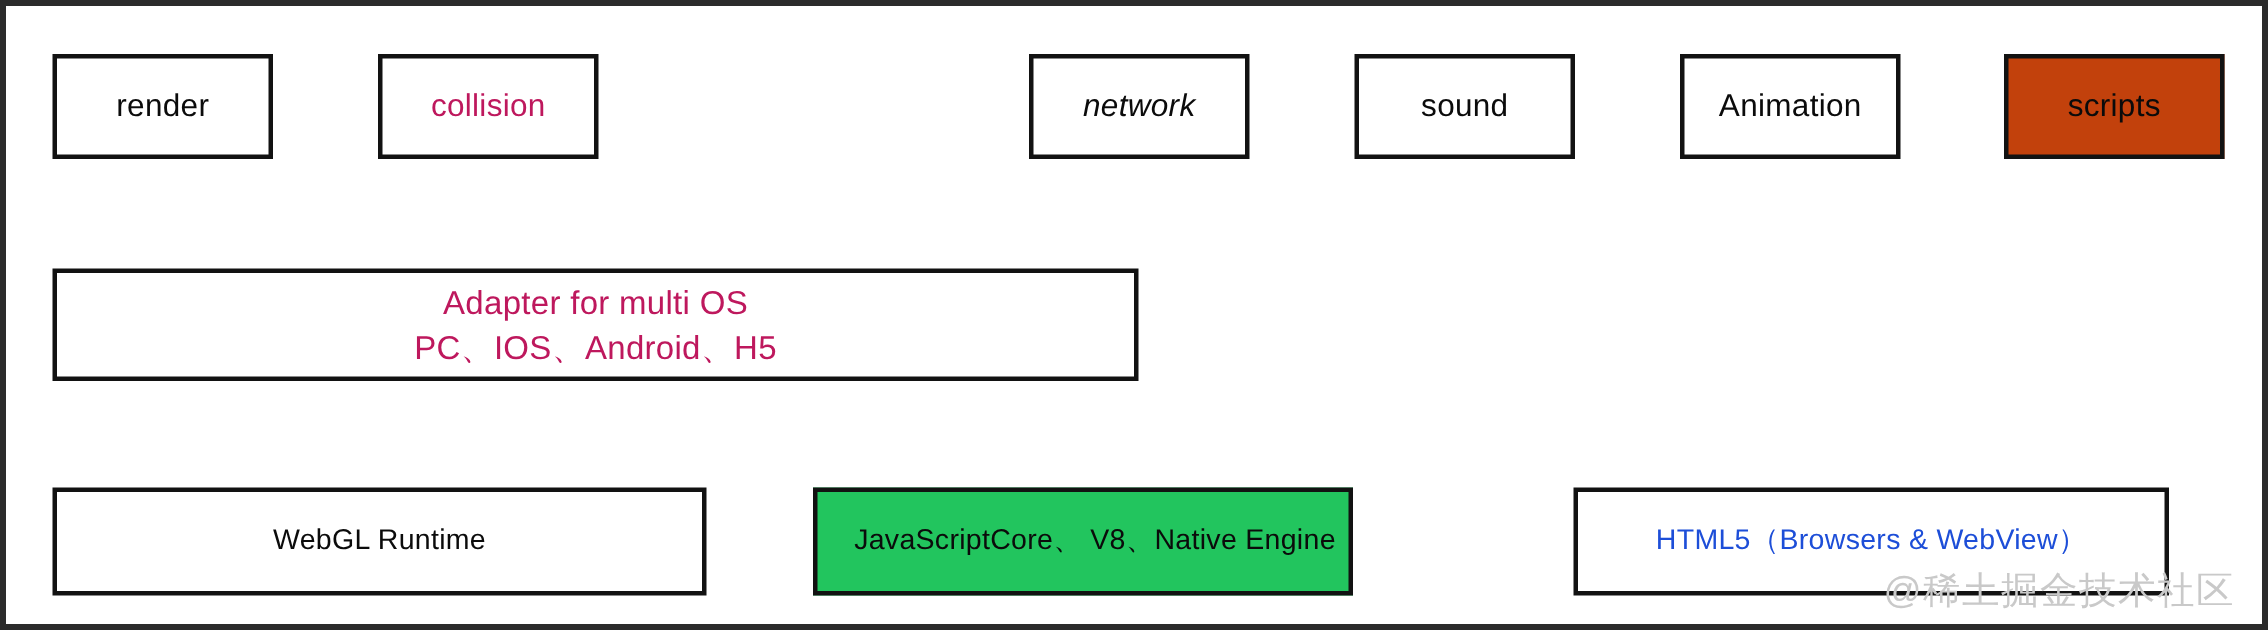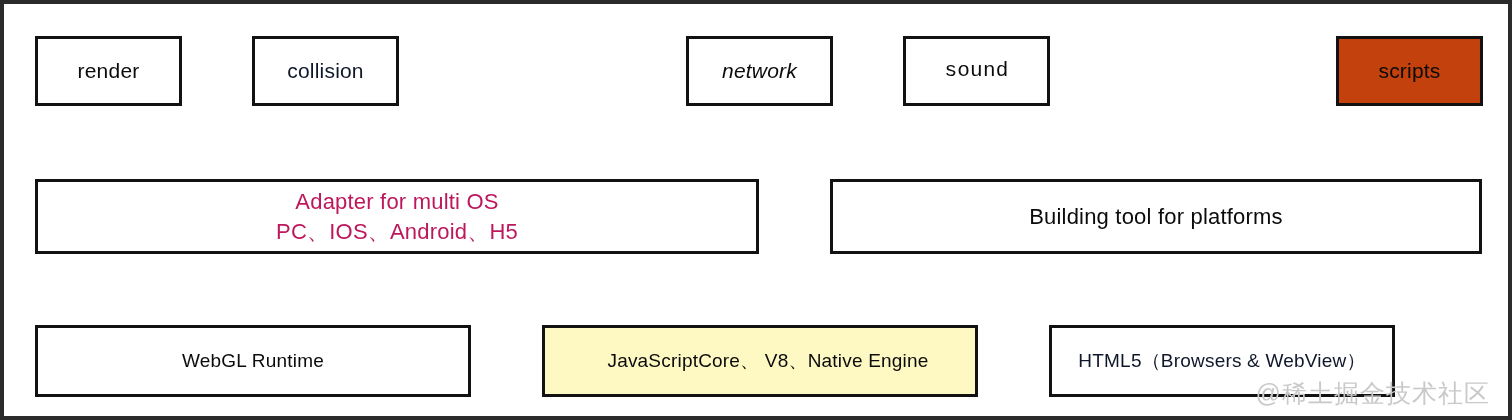--- a/index.html
+++ b/index.html
@@ -53,25 +53,25 @@
     white-space: nowrap;
     user-select: none;
   }
 </style>
 </head>
 <body>
 
 <div id="diagram-root" style="border-color: rgb(43, 43, 43);">
   <div class="canvas" id="canvas">
       <div class="node tier-component" style="left: 31px; top: 32px; width: 147px; height: 70px; border-color: rgb(18, 18, 18); background: rgb(255, 255, 255); color: rgb(11, 11, 11);"><span class="node-label">render</span></div>
-      <div class="node tier-component" style="left: 248px; top: 32px; width: 147px; height: 70px; border-color: rgb(18, 18, 18); background: rgb(255, 255, 255); color: #0f172a;"><span class="node-label">collision</span></div>
+      <div class="node tier-component" style="left: 248px; top: 32px; width: 147px; height: 70px; border-color: rgb(18, 18, 18); background: rgb(255, 255, 255); color: #be185d;"><span class="node-label">collision</span></div>
       <div class="node tier-component" style="left: 682px; top: 32px; width: 147px; height: 70px; border-color: rgb(18, 18, 18); background: rgb(255, 255, 255); color: rgb(11, 11, 11); font-style: italic;"><span class="node-label">network</span></div>
-      <div class="node tier-component" style="left: 899px; top: 32px; width: 147px; height: 70px; border-color: rgb(18, 18, 18); background: rgb(255, 255, 255); color: rgb(11, 11, 11); font-family: Liberation Mono, monospace;"><span class="node-label">sound</span></div>
+      <div class="node tier-component" style="left: 899px; top: 32px; width: 147px; height: 70px; border-color: rgb(18, 18, 18); background: rgb(255, 255, 255); color: rgb(11, 11, 11);"><span class="node-label">sound</span></div>
+      <div class="node tier-component" style="left: 1116px; top: 32px; width: 147px; height: 70px; border-color: rgb(18, 18, 18); background: rgb(255, 255, 255); color: rgb(11, 11, 11);"><span class="node-label">Animation</span></div>
       <div class="node tier-component" style="left: 1332px; top: 32px; width: 147px; height: 70px; border-color: rgb(18, 18, 18); background: #c2410c; color: rgb(11, 11, 11);"><span class="node-label">scripts</span></div>
       <div class="node tier-platform" style="left: 31px; top: 175px; width: 724px; height: 75px; border-color: rgb(18, 18, 18); background: rgb(255, 255, 255); color: #be185d;"><span class="node-label">Adapter for multi OS
 PC、IOS、Android、H5</span></div>
-      <div class="node tier-platform" style="left: 826px; top: 175px; width: 652px; height: 75px; border-color: rgb(18, 18, 18); background: rgb(255, 255, 255); color: rgb(11, 11, 11);"><span class="node-label">Building tool for platforms</span></div>
       <div class="node tier-runtime" style="left: 31px; top: 321px; width: 436px; height: 72px; border-color: rgb(18, 18, 18); background: rgb(255, 255, 255); color: rgb(11, 11, 11);"><span class="node-label">WebGL Runtime</span></div>
-      <div class="node tier-runtime" style="left: 538px; top: 321px; width: 436px; height: 72px; border-color: rgb(18, 18, 18); background: #fef9c3; color: rgb(11, 11, 11); padding-left: 16px;"><span class="node-label">JavaScriptCore、 V8、Native Engine</span></div>
-      <div class="node tier-runtime" style="left: 1045px; top: 321px; width: 346px; height: 72px; border-color: rgb(18, 18, 18); background: rgb(255, 255, 255); color: #0f172a; text-align: right;"><span class="node-label">HTML5（Browsers &amp; WebView）</span></div>
+      <div class="node tier-runtime" style="left: 538px; top: 321px; width: 360px; height: 72px; border-color: rgb(18, 18, 18); background: #22c55e; color: rgb(11, 11, 11); padding-left: 16px;"><span class="node-label">JavaScriptCore、 V8、Native Engine</span></div>
+      <div class="node tier-runtime" style="left: 1045px; top: 321px; width: 397px; height: 72px; border-color: rgb(18, 18, 18); background: rgb(255, 255, 255); color: #1d4ed8; text-align: right;"><span class="node-label">HTML5（Browsers &amp; WebView）</span></div>
     </div>
   <div class="watermark">@稀土掘金技术社区</div>
 </div>
 
 </body></html>

